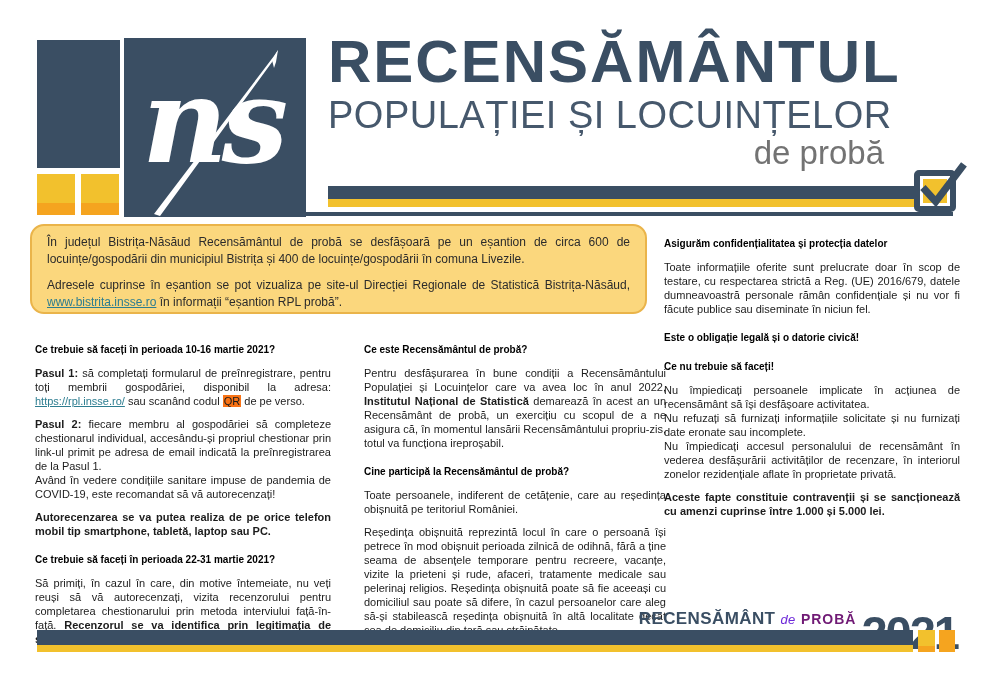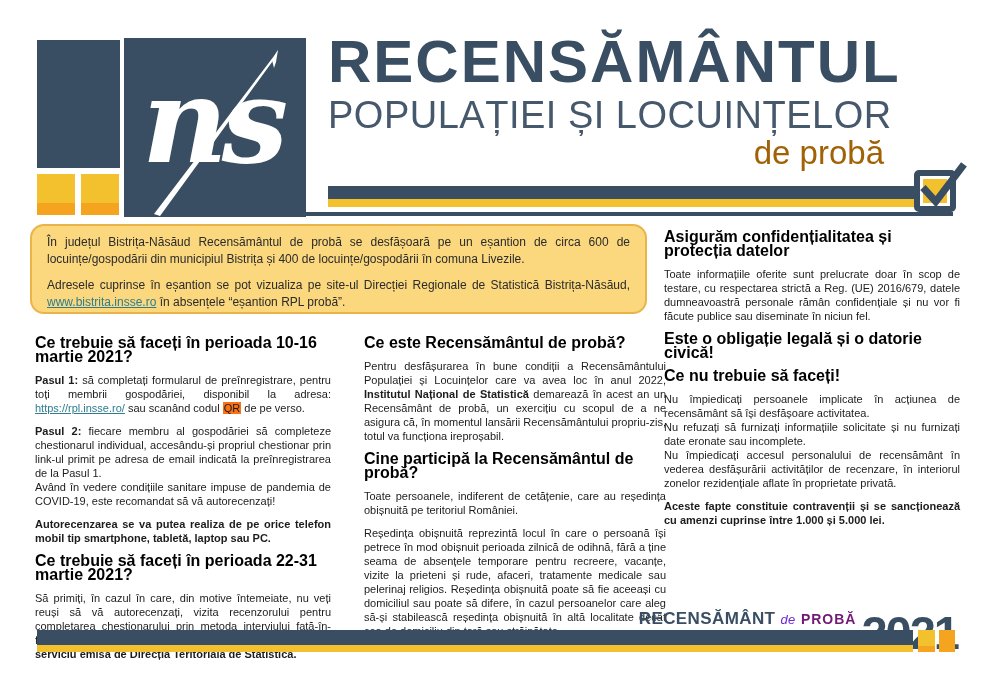--- a/index.html
+++ b/index.html
@@ -14,41 +14,41 @@
   .logo-main{left:124px;top:38px;width:182px;height:179px;background:#3a4e63;overflow:hidden;}
   .logo-mono{position:absolute;left:18px;top:8px;width:160px;color:#fff;
              font-family:"DejaVu Serif", serif;font-style:italic;font-weight:bold;
              font-size:118px;line-height:150px;letter-spacing:-6px;}
   .logo-needle{position:absolute;left:0;top:0;}
 
   
   .title-block{left:328px;top:30px;width:590px;color:#3a4e63;}
   .title-main{font-size:60px;font-weight:bold;letter-spacing:2px;line-height:64px;white-space:nowrap;}
   .title-sub{font-size:38px;font-weight:400;letter-spacing:0.5px;line-height:42px;color:#46586c;white-space:nowrap;}
-  .title-tag{font-size:33px;font-weight:400;color:#a16207;text-align:right;line-height:34px;padding-right:34px;}
+  .title-tag{font-size:33px;font-weight:400;color:#737373;text-align:right;line-height:34px;padding-right:34px;}
   .bar-dark{left:328px;top:186px;width:588px;height:13px;background:#3a4e63;}
   .bar-yellow{left:328px;top:199px;width:588px;height:8px;background:#f2c12d;}
   .divider-line{left:303px;top:212px;width:650px;height:4px;background:#3a4e63;}
 
   .checkbox{left:914px;top:170px;width:30px;height:30px;border:6px solid #3a4e63;border-radius:5px;background:#fff;}
   .checkbox-inner{position:absolute;inset:3px;background:#f2c12d;}
   .check-svg{position:absolute;left:-4px;top:-16px;}
 
   
   .info-box{left:30px;top:224px;width:583px;height:70px;background:#fbd77d;border:2px solid #eab44a;
             border-radius:14px;padding:8px 15px;font-size:12px;line-height:17px;color:#2b2b2b;text-align:justify;}
   .info-box p{margin:0 0 9px;}
   .link{color:#2d7d90;text-decoration:underline;cursor:pointer;}
 
   
   .col{font-size:11px;line-height:14px;color:#1c1c1c;text-align:justify;}
   .col-left{left:35px;top:328px;width:296px;}
   .col-middle{left:364px;top:328px;width:302px;}
   .col-right{left:664px;top:222px;width:296px;}
-  .head{font-size:16px;font-weight:bold;color:#000;margin:8px 0 9px;text-align:left;}
+  .head{font-size:10px;font-weight:bold;color:#000;margin:15px 0 9px;text-align:left;}
   .col p{margin:0 0 9px;}
   .hl{background:#f97316;padding:0 1px;}
 
   
   .badge{left:676px;top:582px;width:282px;display:flex;justify-content:flex-end;align-items:flex-end;}
   .badge-left{text-align:right;color:#3a4e63;margin-right:5px;padding-bottom:2px;}
   .badge-line1{font-size:17px;line-height:18px;font-weight:bold;letter-spacing:0.4px;white-space:nowrap;}
   .badge-de{font-weight:400;font-style:italic;font-size:13px;color:#6d28d9;}
   .badge-proba{font-weight:bold;font-size:14px;color:#701a75;letter-spacing:1px;}
   .badge-line2{font-size:20px;line-height:21px;font-weight:bold;white-space:nowrap;}
@@ -87,21 +87,21 @@
 
   <div class="abs checkbox">
     <div class="checkbox-inner"></div>
     <svg class="check-svg" width="52" height="52" viewBox="0 0 100 100">
       <polyline points="18,58 38,80 88,14" fill="none" stroke="#3a4e63" stroke-width="14" stroke-linecap="square"></polyline>
     </svg>
   </div>
 
   <div class="abs info-box">
     <p><span>În județul Bistrița-Năsăud Recensământul de probă se desfășoară pe un eșantion de circa 600 de locuințe/gospodării din municipiul Bistrița și 400 de locuințe/gospodării în comuna Livezile.</span></p>
-    <p><span>Adresele cuprinse în eșantion se pot vizualiza pe site-ul Direcției Regionale de Statistică Bistrița-Năsăud, </span><a class="link">www.bistrita.insse.ro</a><span> în absențele “eșantion RPL probă”.</span></p>
+    <p><span>Adresele cuprinse în eșantion se pot vizualiza pe site-ul Direcției Regionale de Statistică Bistrița-Năsăud, </span><a class="link">www.bistrita.insse.ro</a><span> în informații “eșantion RPL probă”.</span></p>
   </div>
 
   <div class="abs col col-left">
     <div class="head">Ce trebuie să faceți în perioada 10-16 martie 2021?</div>
     <p><b>Pasul 1:</b><span> să completați formularul de preînregistrare, pentru toți membrii gospodăriei, disponibil la adresa: </span><a class="link">https://rpl.insse.ro/</a><span> sau scanând codul </span><span class="hl">QR</span><span> de pe verso.</span></p>
     <p><b>Pasul 2:</b><span> fiecare membru al gospodăriei să completeze chestionarul individual, accesându-și propriul chestionar prin link-ul primit pe adresa de email indicată la preînregistrarea de la Pasul 1.</span><br><span>Având în vedere condițiile sanitare impuse de pandemia de COVID-19, este recomandat să vă autorecenzați!</span></p>
     <p><b>Autorecenzarea se va putea realiza de pe orice telefon mobil tip smartphone, tabletă, laptop sau PC.</b></p>
     <div class="head">Ce trebuie să faceți în perioada 22-31 martie 2021?</div>
     <p><span>Să primiți, în cazul în care, din motive întemeiate, nu veți reuși să vă autorecenzați, vizita recenzorului pentru completarea chestionarului prin metoda interviului față-în-față. </span><b>Recenzorul se va identifica prin legitimația de serviciu emisă de Direcția Teritorială de Statistică.</b></p>
   </div>

